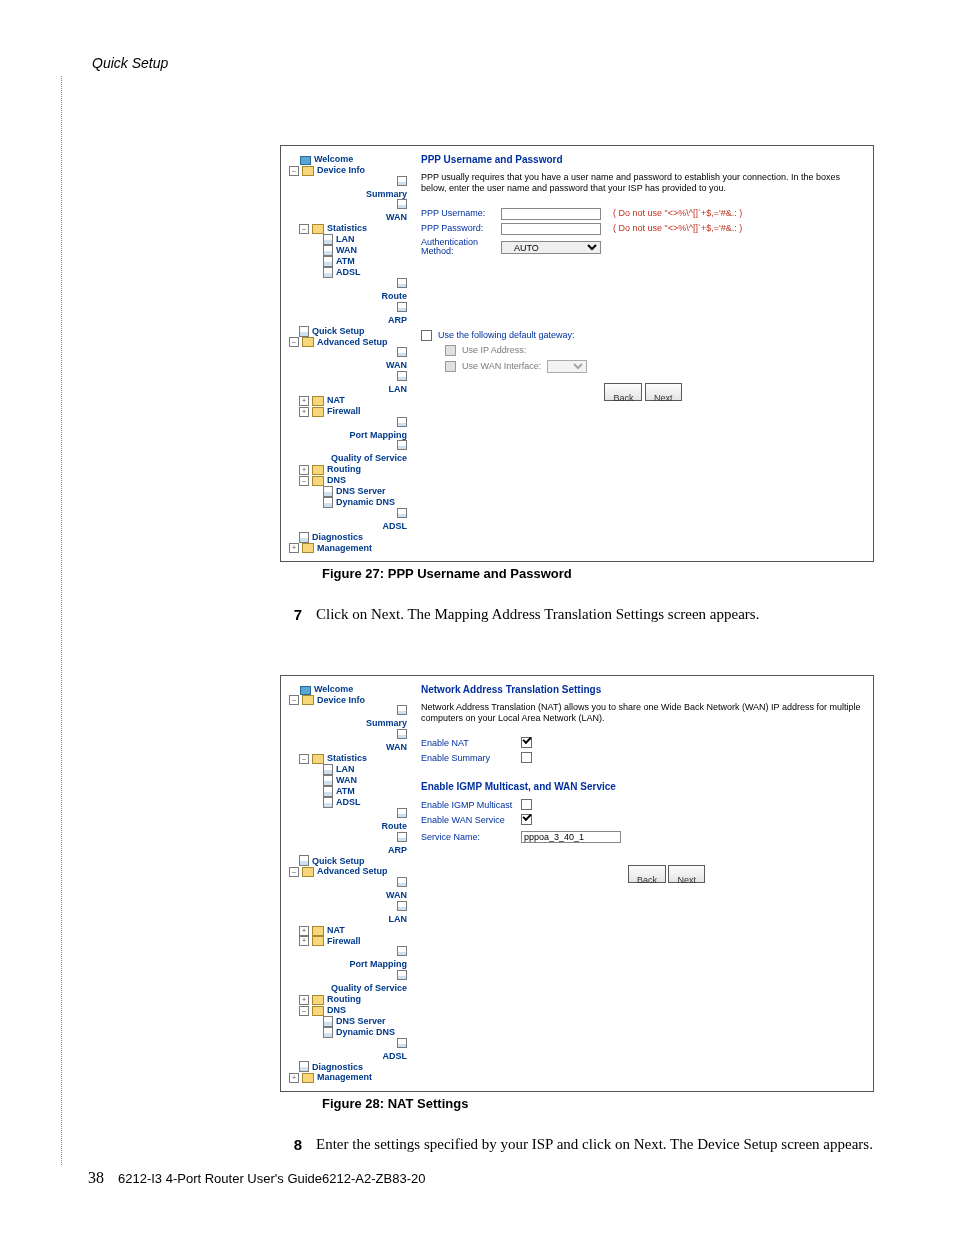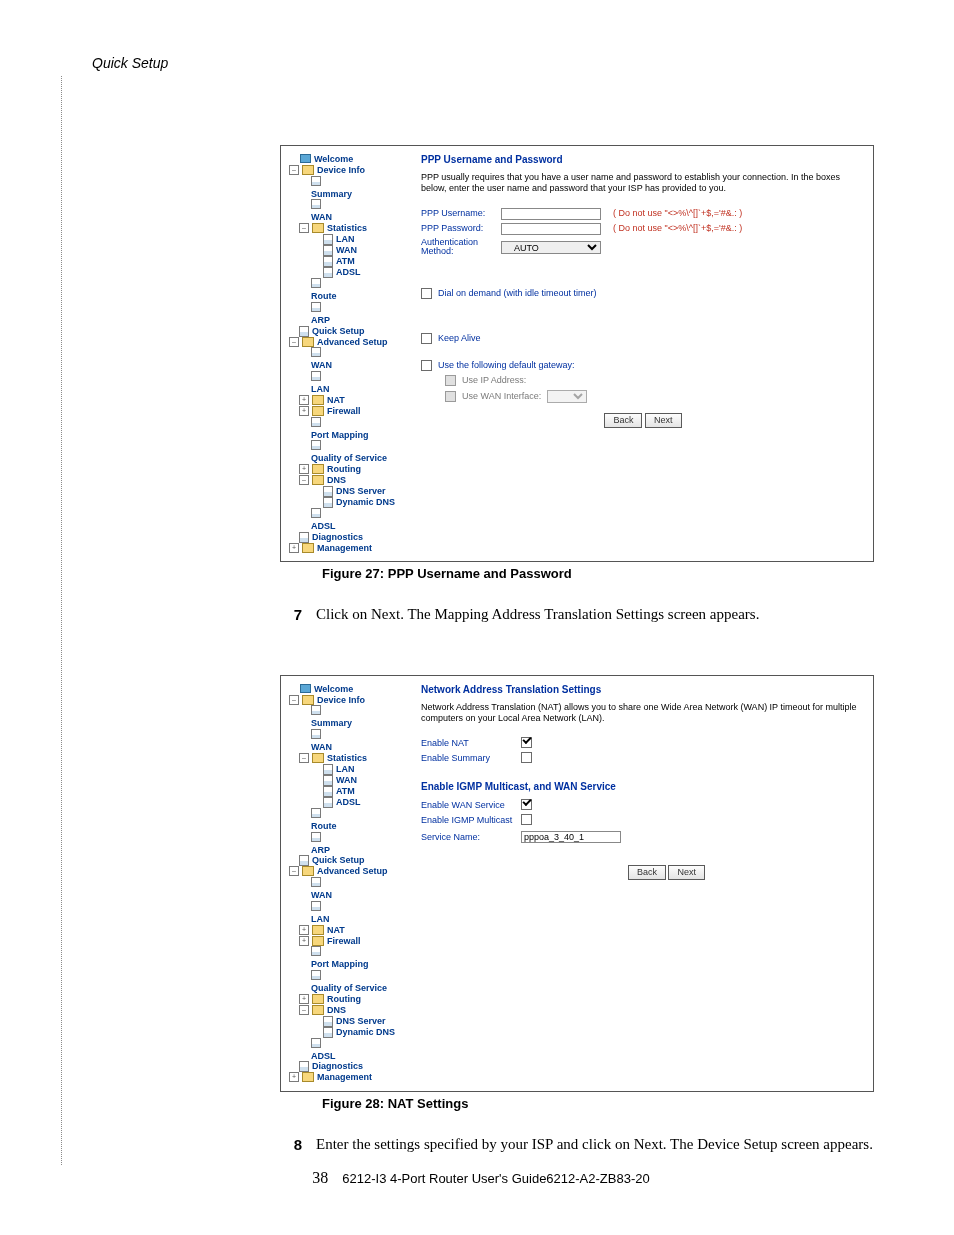--- a/index.html
+++ b/index.html
@@ -46,21 +46,21 @@
   }
   .nav-pane {
     width: 118px;
     flex: 0 0 118px;
     color: #003a8c;
     font-weight: bold;
     font-size: 9px;
   }
   .nav-pane .row {
     display: flex;
-    align-items: flex-start;
+    align-items: flex-end;
     gap: 3px;
     white-space: nowrap;
   }
   .nav-pane .ind0 { padding-left: 0px; }
   .nav-pane .ind1 { padding-left: 10px; }
   .nav-pane .ind2 { padding-left: 22px; flex-direction: column; }
   .nav-pane .ind3 { padding-left: 34px; }
   .row .toggle {
     width: 8px;
     height: 8px;
@@ -154,21 +154,21 @@
     border-bottom: 2px solid #000;
     transform: rotate(-45deg);
   }
   .chk.disabled { background: #e0e0e0; border-color:#9a9a9a; }
   .chkrow { display:flex; align-items:center; font-size:9px; color:#0030a0; margin-bottom:4px; }
   .btn {
     border: 1px solid #5a5a5a;
     background: linear-gradient(#fdfdfd,#e4e4e4);
     font-size: 9px;
     height: 15px;
-    padding: 0 8px;
+    padding: 8px 8px;
     font-family: Arial, Helvetica, sans-serif;
     color: #333;
     line-height: 13px;
     cursor: pointer;
   }
   .btnbar { text-align: center; margin-top: 10px; }
   .caption {
     font-family: Arial, Helvetica, sans-serif;
     font-weight: bold;
     font-size: 13px;
@@ -190,21 +190,21 @@
     text-align: right;
     flex: 0 0 22px;
   }
   .step-body { font-family: "Times New Roman", Times, serif; }
   .footer {
     position: absolute;
     bottom: 48px;
     left: 88px;
     right: 80px;
     display: flex;
-    justify-content: center;
+    justify-content: flex-start;
     align-items: baseline;
     font-family: Arial, Helvetica, sans-serif;
     font-size: 13px;
   }
   .footer .pnum { font-size: 16px; font-family:"Times New Roman",serif; margin-right: 14px; }
 </style>
 </head>
 <body>
 
 <div class="page-margin-rule"></div>
@@ -343,30 +343,22 @@
         <span class="flabel">PPP Password:</span>
         <input class="txtin" type="password" value="" style="">
         <span class="hint">( Do not use "&lt;&gt;%\^[]`+$,='#&amp;.: )</span>
       </div>
       <div class="frow">
         <span class="flabel" style="line-height:1.1">Authentication Method:</span>
         <select class="selin"><option>AUTO</option></select>
       </div>
 
       <div style="height:28px"></div>
-      <div class="chkrow">
-          <span class="chk"></span>
-          <span>Dial on demand (with idle timeout timer)</span>
-        </div>
       <div style="height:18px"></div>
       <div style="height:12px"></div>
-      <div class="chkrow">
-          <span class="chk"></span>
-          <span>Keep Alive</span>
-        </div>
       <div style="height:12px"></div>
       <div class="chkrow">
           <span class="chk"></span>
           <span>Use the following default gateway:</span>
         </div>
       <div class="chkrow" style="padding-left:24px;color:#7a7a7a">
           <span class="chk disabled"></span>
           <span>Use IP Address:</span>
         </div>
       <div class="chkrow" style="padding-left:24px;color:#7a7a7a">
@@ -502,39 +494,39 @@
         </div>
       <div class="row ind0">
           <span class="toggle">+</span>
           <span class="ficon"></span>
           <span>Management</span>
         </div>
     </div>
 
     <div class="main-pane">
       <div class="sect-title">Network Address Translation Settings</div>
-      <div class="desc">Network Address Translation (NAT) allows you to share one Wide Area Network (WAN) IP timeout for multiple computers on your Local Area Network (LAN).</div>
+      <div class="desc">Network Address Translation (NAT) allows you to share one Wide Back Network (WAN) IP address for multiple computers on your Local Area Network (LAN).</div>
 
       <div class="chkrow">
           <span style="width:100px">Enable NAT</span>
           <span class="chk checked"></span>
         </div>
       <div class="chkrow" style="margin-bottom:18px">
           <span style="width:100px">Enable Summary</span>
           <span class="chk"></span>
         </div>
 
       <div class="sect-title">Enable IGMP Multicast, and WAN Service</div>
       <div class="chkrow">
+          <span style="width:100px">Enable IGMP Multicast</span>
+          <span class="chk"></span>
+        </div>
+      <div class="chkrow">
           <span style="width:100px">Enable WAN Service</span>
           <span class="chk checked"></span>
-        </div>
-      <div class="chkrow">
-          <span style="width:100px">Enable IGMP Multicast</span>
-          <span class="chk"></span>
         </div>
       <div class="chkrow" style="margin-top:6px">
           <span style="width:100px">Service Name:</span>
           <input class="txtin" value="pppoa_3_40_1" style="">
         </div>
 
       <div class="btnbar" style="text-align:right;padding-right:160px;margin-top:22px">
         <button class="btn">Back</button>
         <button class="btn">Next</button>
       </div>

